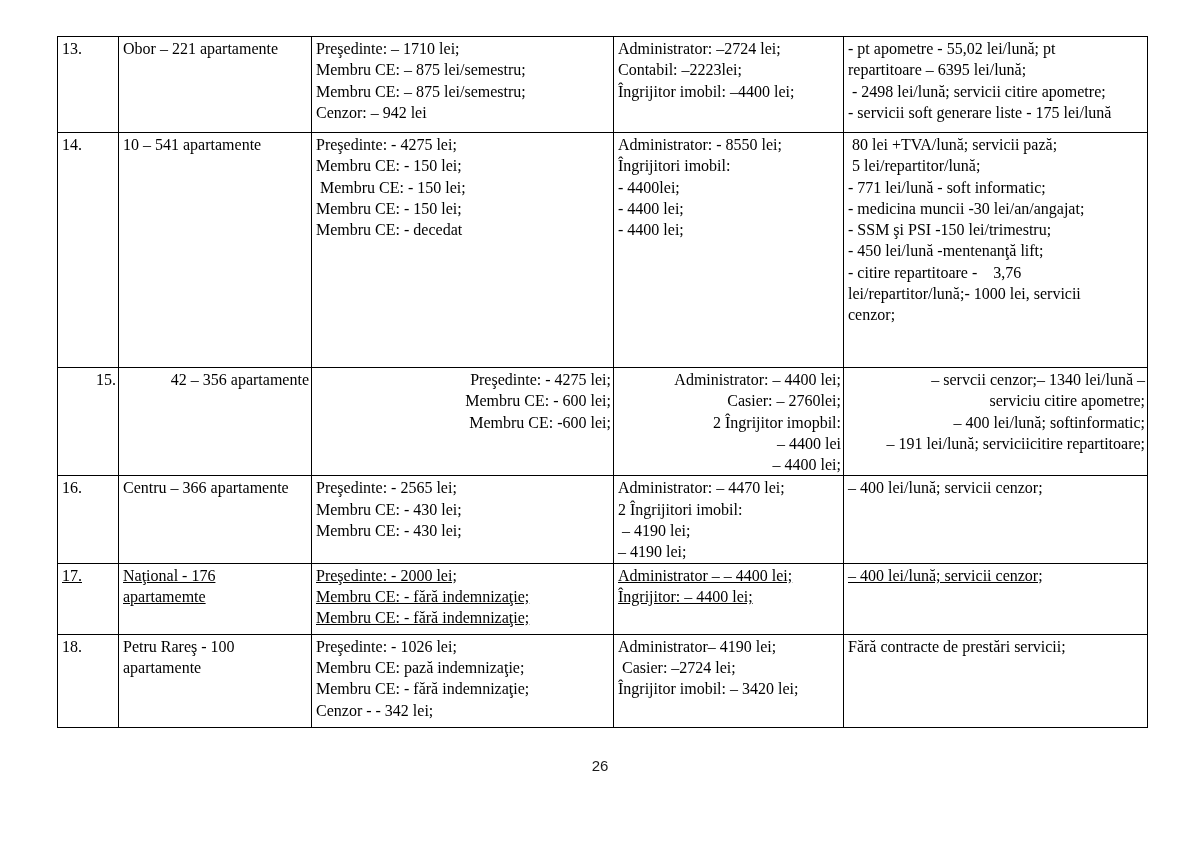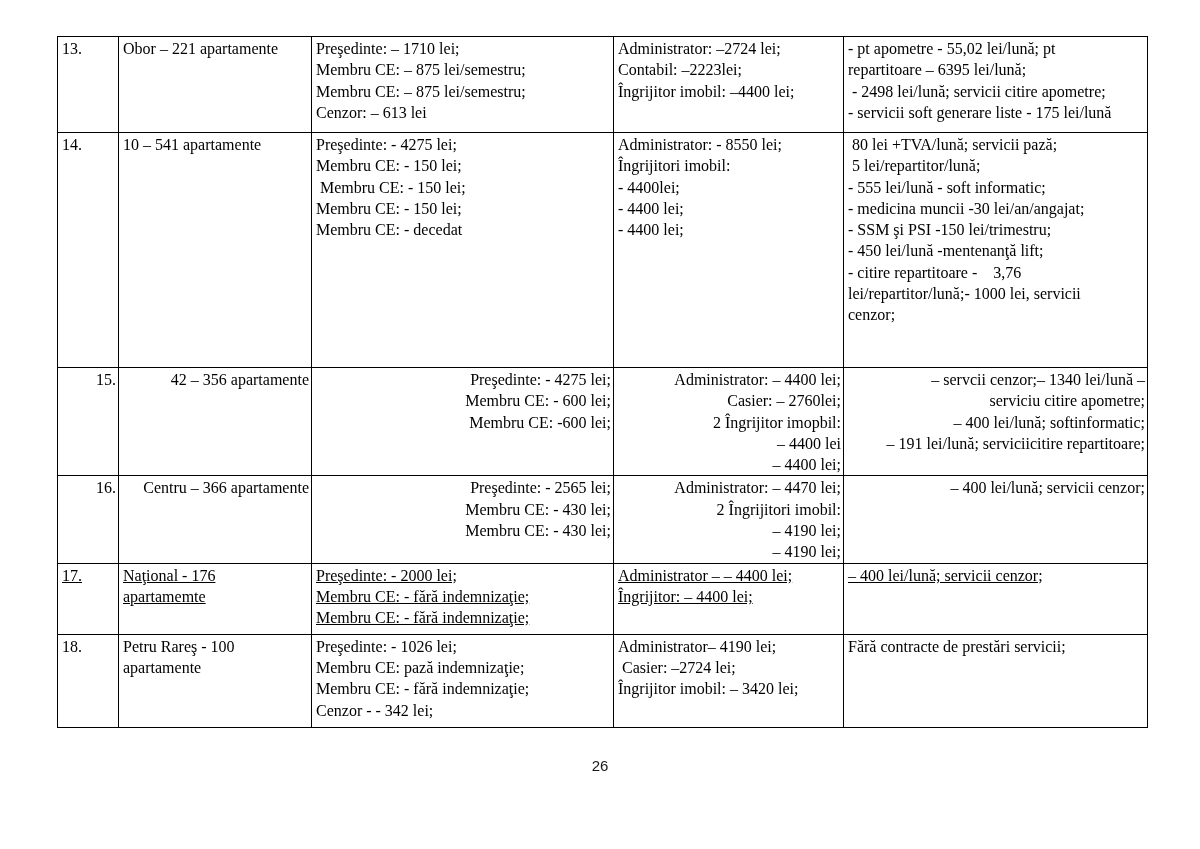--- a/index.html
+++ b/index.html
@@ -26,21 +26,21 @@
     padding: 1px 2px 0 4px;
     font-size: 16px;
     line-height: 21.3px;
     overflow: hidden;
   }
   .doc-table .line { white-space: pre; }
   
   .doc-table tbody tr:nth-child(1) { height: 96px; }
   .doc-table tbody tr:nth-child(2) { height: 235px; }
   .doc-table tbody tr:nth-child(3) { height: 108px; text-align: right; }
-  .doc-table tbody tr:nth-child(4) { height: 82px; text-align: right; }
+  .doc-table tbody tr:nth-child(4) { height: 82px; }
   .doc-table tbody tr:nth-child(5) { height: 71px; text-decoration: underline; }
   .doc-table tbody tr:nth-child(6) { height: 93px; }
   .page-number {
     position: absolute;
     left: 0;
     right: 0;
     top: 757px;
     text-align: center;
     font-family: "Liberation Sans", sans-serif;
     font-size: 15px;
@@ -64,21 +64,21 @@
           <td>
             <div class="line">13.</div>
           </td>
           <td>
             <div class="line">Obor – 221 apartamente</div>
           </td>
           <td>
             <div class="line">Preşedinte: – 1710 lei;</div>
             <div class="line">Membru CE: – 875 lei/semestru;</div>
             <div class="line">Membru CE: – 875 lei/semestru;</div>
-            <div class="line">Cenzor: – 613 lei</div>
+            <div class="line">Cenzor: – 942 lei</div>
           </td>
           <td>
             <div class="line">Administrator: –2724 lei;</div>
             <div class="line">Contabil: –2223lei;</div>
             <div class="line">Îngrijitor imobil: –4400 lei;</div>
           </td>
           <td>
             <div class="line">- pt apometre - 55,02 lei/lună; pt</div>
             <div class="line">repartitoare – 6395 lei/lună;</div>
             <div class="line"> - 2498 lei/lună; servicii citire apometre;</div>
@@ -102,21 +102,21 @@
           <td>
             <div class="line">Administrator: - 8550 lei;</div>
             <div class="line">Îngrijitori imobil:</div>
             <div class="line">- 4400lei;</div>
             <div class="line">- 4400 lei;</div>
             <div class="line">- 4400 lei;</div>
           </td>
           <td>
             <div class="line"> 80 lei +TVA/lună; servicii pază;</div>
             <div class="line"> 5 lei/repartitor/lună;</div>
-            <div class="line">- 555 lei/lună - soft informatic;</div>
+            <div class="line">- 771 lei/lună - soft informatic;</div>
             <div class="line">- medicina muncii -30 lei/an/angajat;</div>
             <div class="line">- SSM şi PSI -150 lei/trimestru;</div>
             <div class="line">- 450 lei/lună -mentenanţă lift;</div>
             <div class="line">- citire repartitoare -    3,76</div>
             <div class="line">lei/repartitor/lună;- 1000 lei, servicii</div>
             <div class="line">cenzor;</div>
           </td>
         </tr>
         <tr>
           <td>

